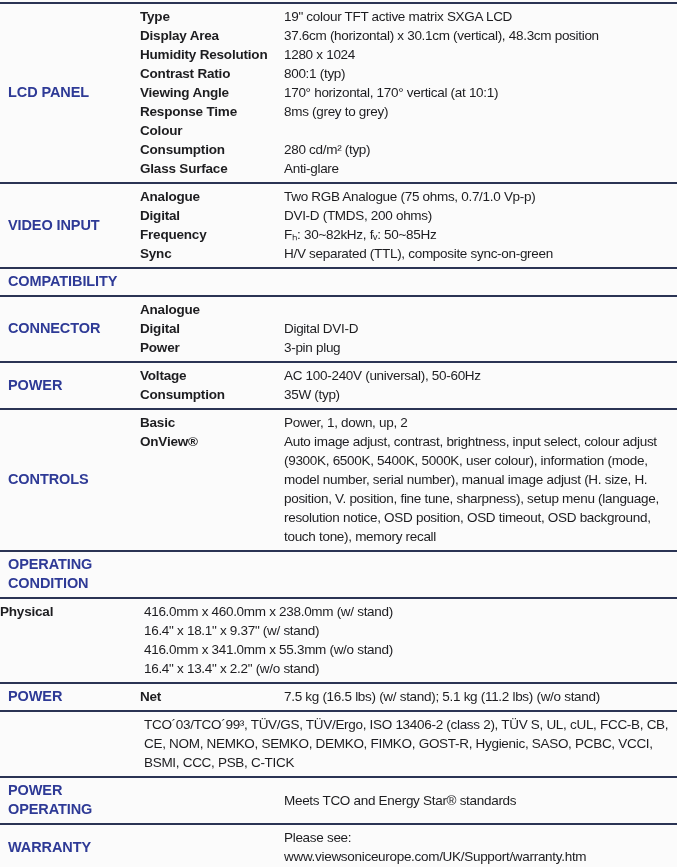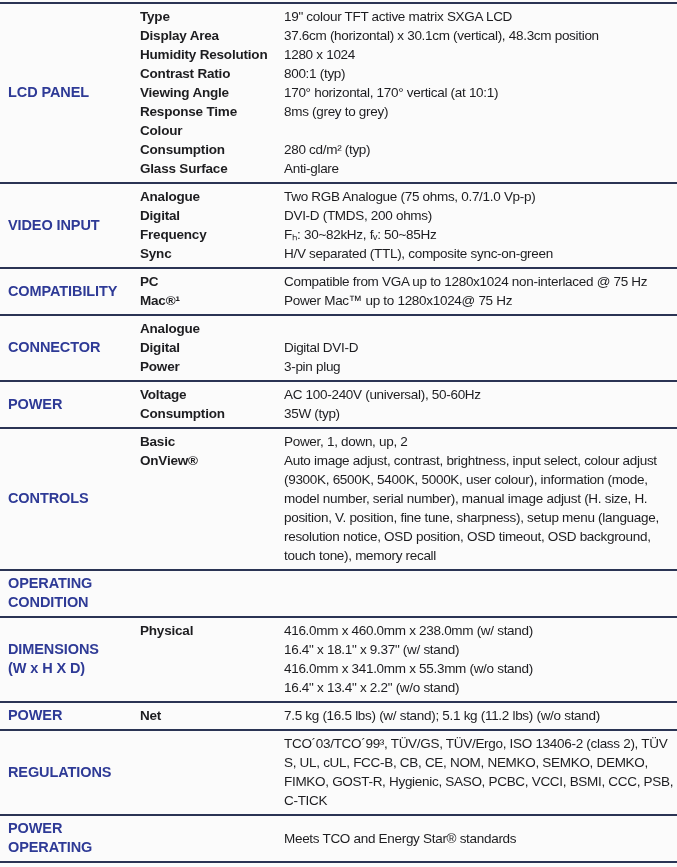--- a/index.html
+++ b/index.html
@@ -124,30 +124,20 @@
           <div class="row-value">Fₕ: 30~82kHz, fᵥ: 50~85Hz</div>
         </div>
         <div class="spec-row">
           <div class="row-label">Sync</div>
           <div class="row-value">H/V separated (TTL), composite sync-on-green</div>
         </div>
       </div>
     </section>
     <section class="spec-section">
       <div class="sec-title">COMPATIBILITY</div>
-      <div class="sec-rows">
-        <div class="spec-row">
-          <div class="row-label">PC</div>
-          <div class="row-value">Compatible from VGA up to 1280x1024 non-interlaced @ 75 Hz</div>
-        </div>
-        <div class="spec-row">
-          <div class="row-label">Mac®¹</div>
-          <div class="row-value">Power Mac™ up to 1280x1024@ 75 Hz</div>
-        </div>
-      </div>
     </section>
     <section class="spec-section">
       <div class="sec-title">CONNECTOR</div>
       <div class="sec-rows">
         <div class="spec-row">
           <div class="row-label">Analogue</div>
         </div>
         <div class="spec-row">
           <div class="row-label">Digital</div>
           <div class="row-value">Digital DVI-D</div>
@@ -182,43 +172,40 @@
           <div class="row-label">OnView®</div>
           <div class="row-value">Auto image adjust, contrast, brightness, input select, colour adjust (9300K, 6500K, 5400K, 5000K, user colour), information (mode, model number, serial number), manual image adjust (H. size, H. position, V. position, fine tune, sharpness), setup menu (language, resolution notice, OSD position, OSD timeout, OSD background, touch tone), memory recall</div>
         </div>
       </div>
     </section>
     <section class="spec-section">
       <div class="sec-title">OPERATING
 CONDITION</div>
     </section>
     <section class="spec-section">
-      <div class="sec-title">DIMENSIONS
-(W x H X D)</div>
       <div class="sec-rows">
         <div class="spec-row">
           <div class="row-label">Physical</div>
           <div class="row-value">416.0mm x 460.0mm x 238.0mm (w/ stand)
 16.4" x 18.1" x 9.37" (w/ stand)
 416.0mm x 341.0mm x 55.3mm (w/o stand)
 16.4" x 13.4" x 2.2" (w/o stand)</div>
         </div>
       </div>
     </section>
     <section class="spec-section">
       <div class="sec-title">POWER</div>
       <div class="sec-rows">
         <div class="spec-row">
           <div class="row-label">Net</div>
           <div class="row-value">7.5 kg (16.5 lbs) (w/ stand); 5.1 kg (11.2 lbs) (w/o stand)</div>
         </div>
       </div>
     </section>
     <section class="spec-section">
-      <div class="sec-title">REGULATIONS</div>
       <div class="sec-rows">
         <div class="spec-row">
           <div class="row-label"></div>
           <div class="row-value">TCO´03/TCO´99³, TÜV/GS, TÜV/Ergo, ISO 13406-2 (class 2), TÜV S, UL, cUL, FCC-B, CB, CE, NOM, NEMKO, SEMKO, DEMKO, FIMKO, GOST-R, Hygienic, SASO, PCBC, VCCI, BSMI, CCC, PSB, C-TICK</div>
         </div>
       </div>
     </section>
     <section class="spec-section">
       <div class="sec-title">POWER OPERATING</div>
       <div class="sec-rows">

